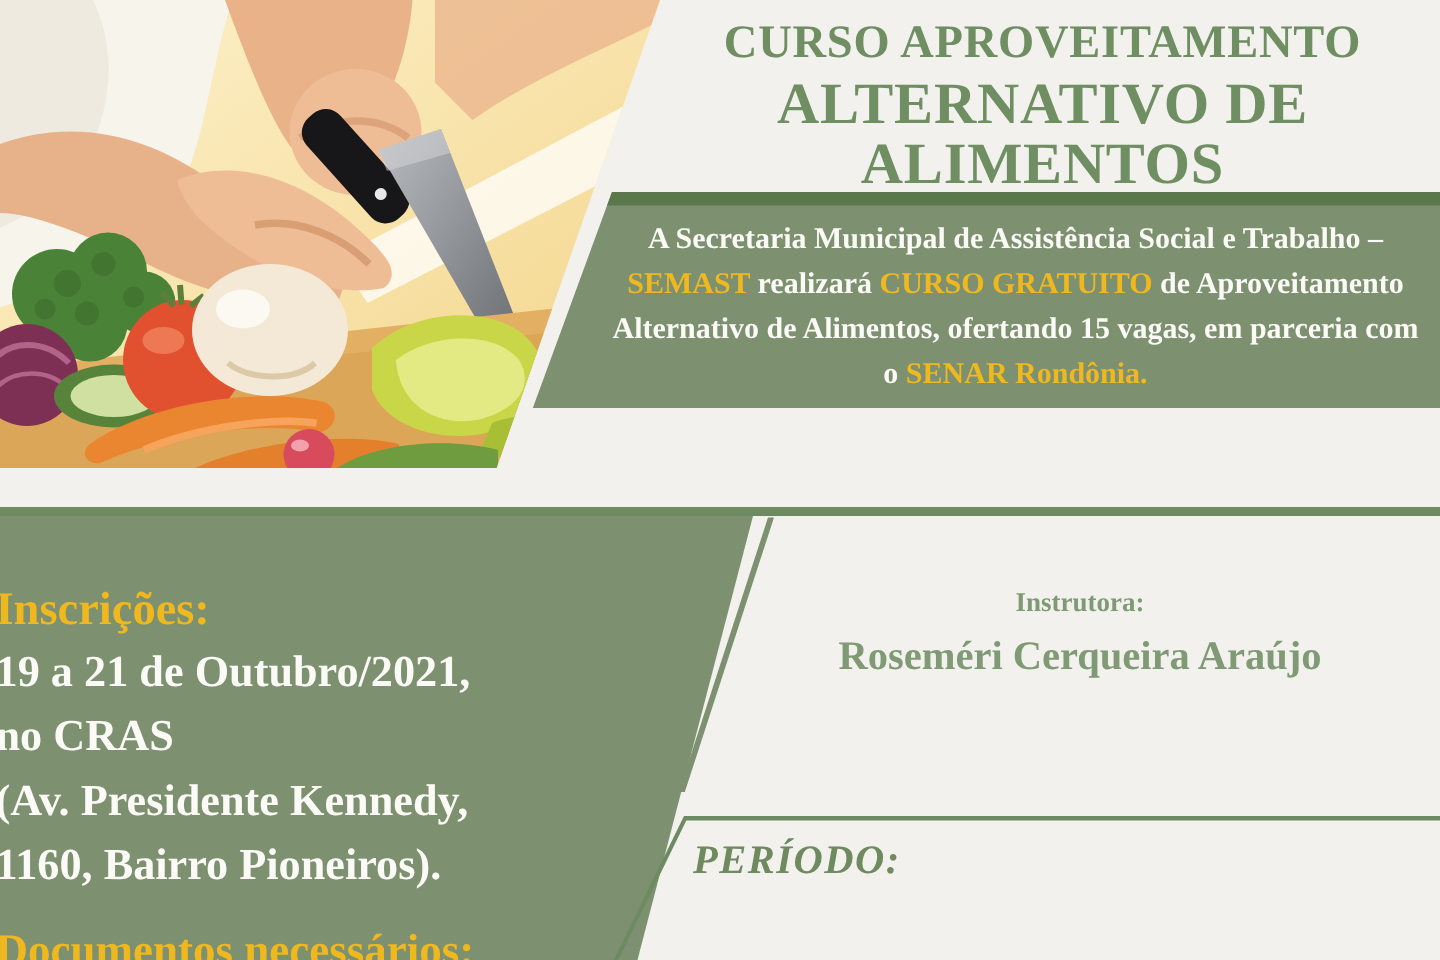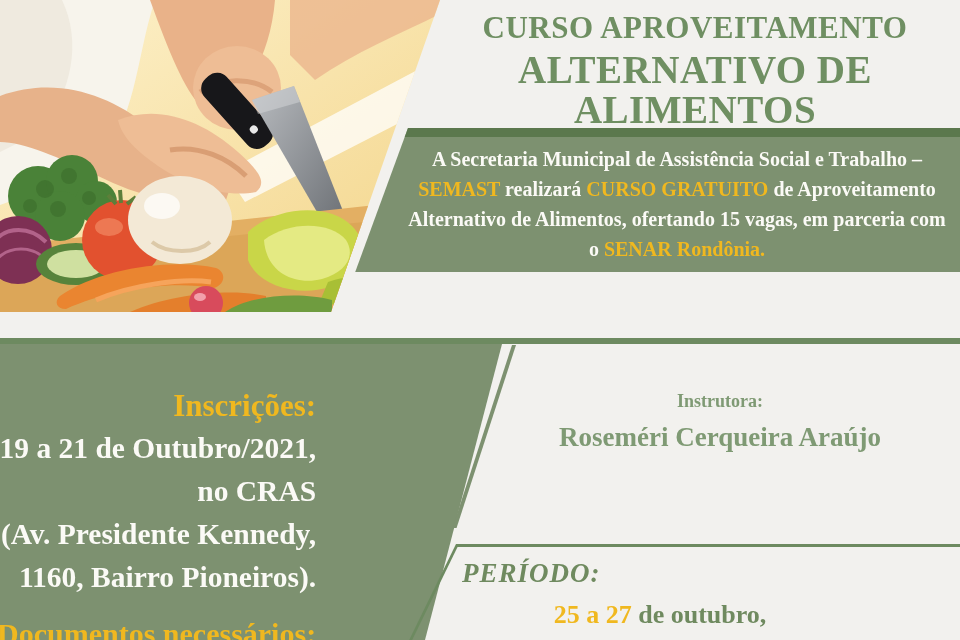--- a/index.html
+++ b/index.html
@@ -42,21 +42,20 @@
     font-size:20px;font-weight:700;line-height:30px;color:var(--text-white);
   }
   .c-yellow{color:var(--accent-yellow);}
   
   .divider-rule{position:absolute;left:0;top:338px;width:960px;height:6px;background:var(--rule-green);}
   
   .left-panel{
     position:absolute;left:0;top:344px;width:502px;height:296px;
     background:var(--panel-green);
     clip-path:polygon(0 0,502px 0,425px 296px,0 296px);
-    text-align:right;
   }
   .left-panel-text{position:absolute;left:-3px;top:40px;font-weight:700;white-space:nowrap;}
   .reg-heading{font-size:31px;line-height:43px;color:var(--accent-yellow);}
   .reg-line{font-size:29.5px;line-height:43px;color:var(--text-white);}
   .docs-heading{font-size:30px;line-height:42px;margin-top:14px;color:var(--accent-yellow);}
   
   .thin-diagonal{
     position:absolute;left:512px;top:345px;width:4px;height:183px;
     background:var(--panel-green);
     transform:skewX(-18deg);transform-origin:top left;
@@ -204,16 +203,15 @@
 
   <div class="instructor">
     <div class="instructor-label">Instrutora:</div>
     <div class="instructor-name">Roseméri Cerqueira Araújo</div>
   </div>
 
   <div class="period-box">
     <div class="period-top-line"></div>
     <div class="period-diag-line"></div>
     <div class="period-label">PERÍODO:</div>
-    <div class="period-dates"><span class="c-yellow">25 a 27</span><span> de outubro,</span></div>
   </div>
 
 </div>
 
 </body></html>

